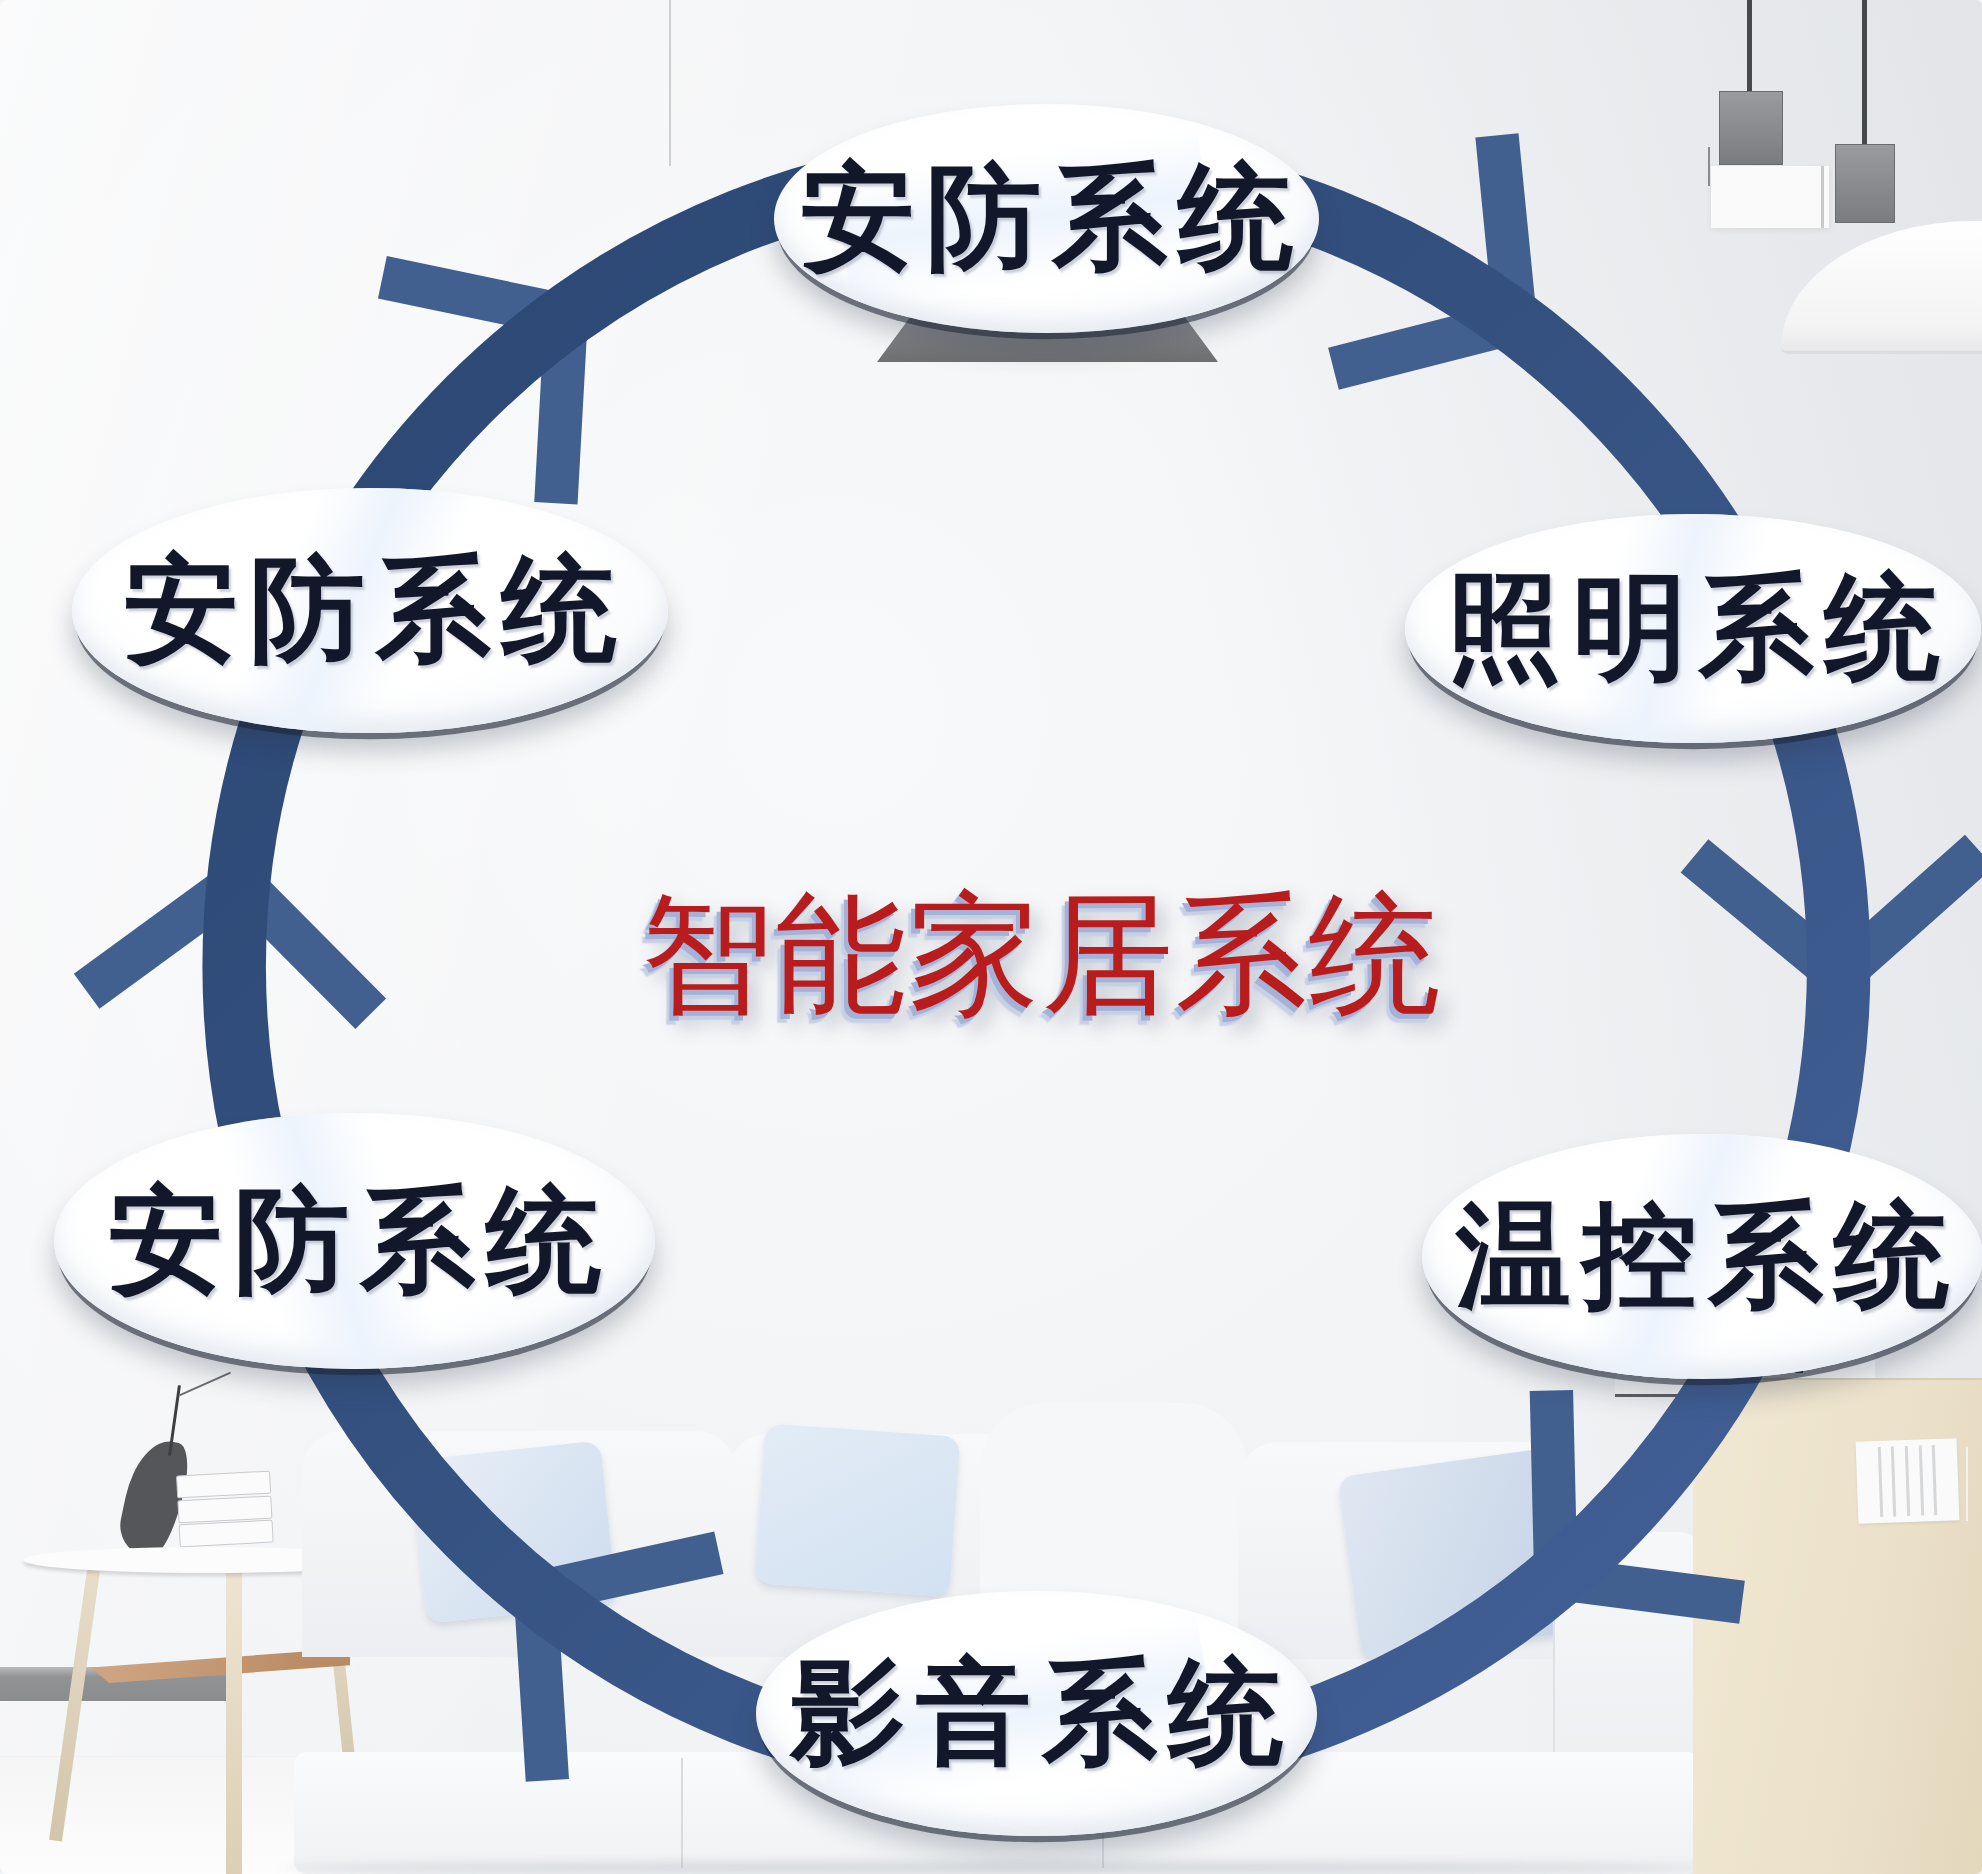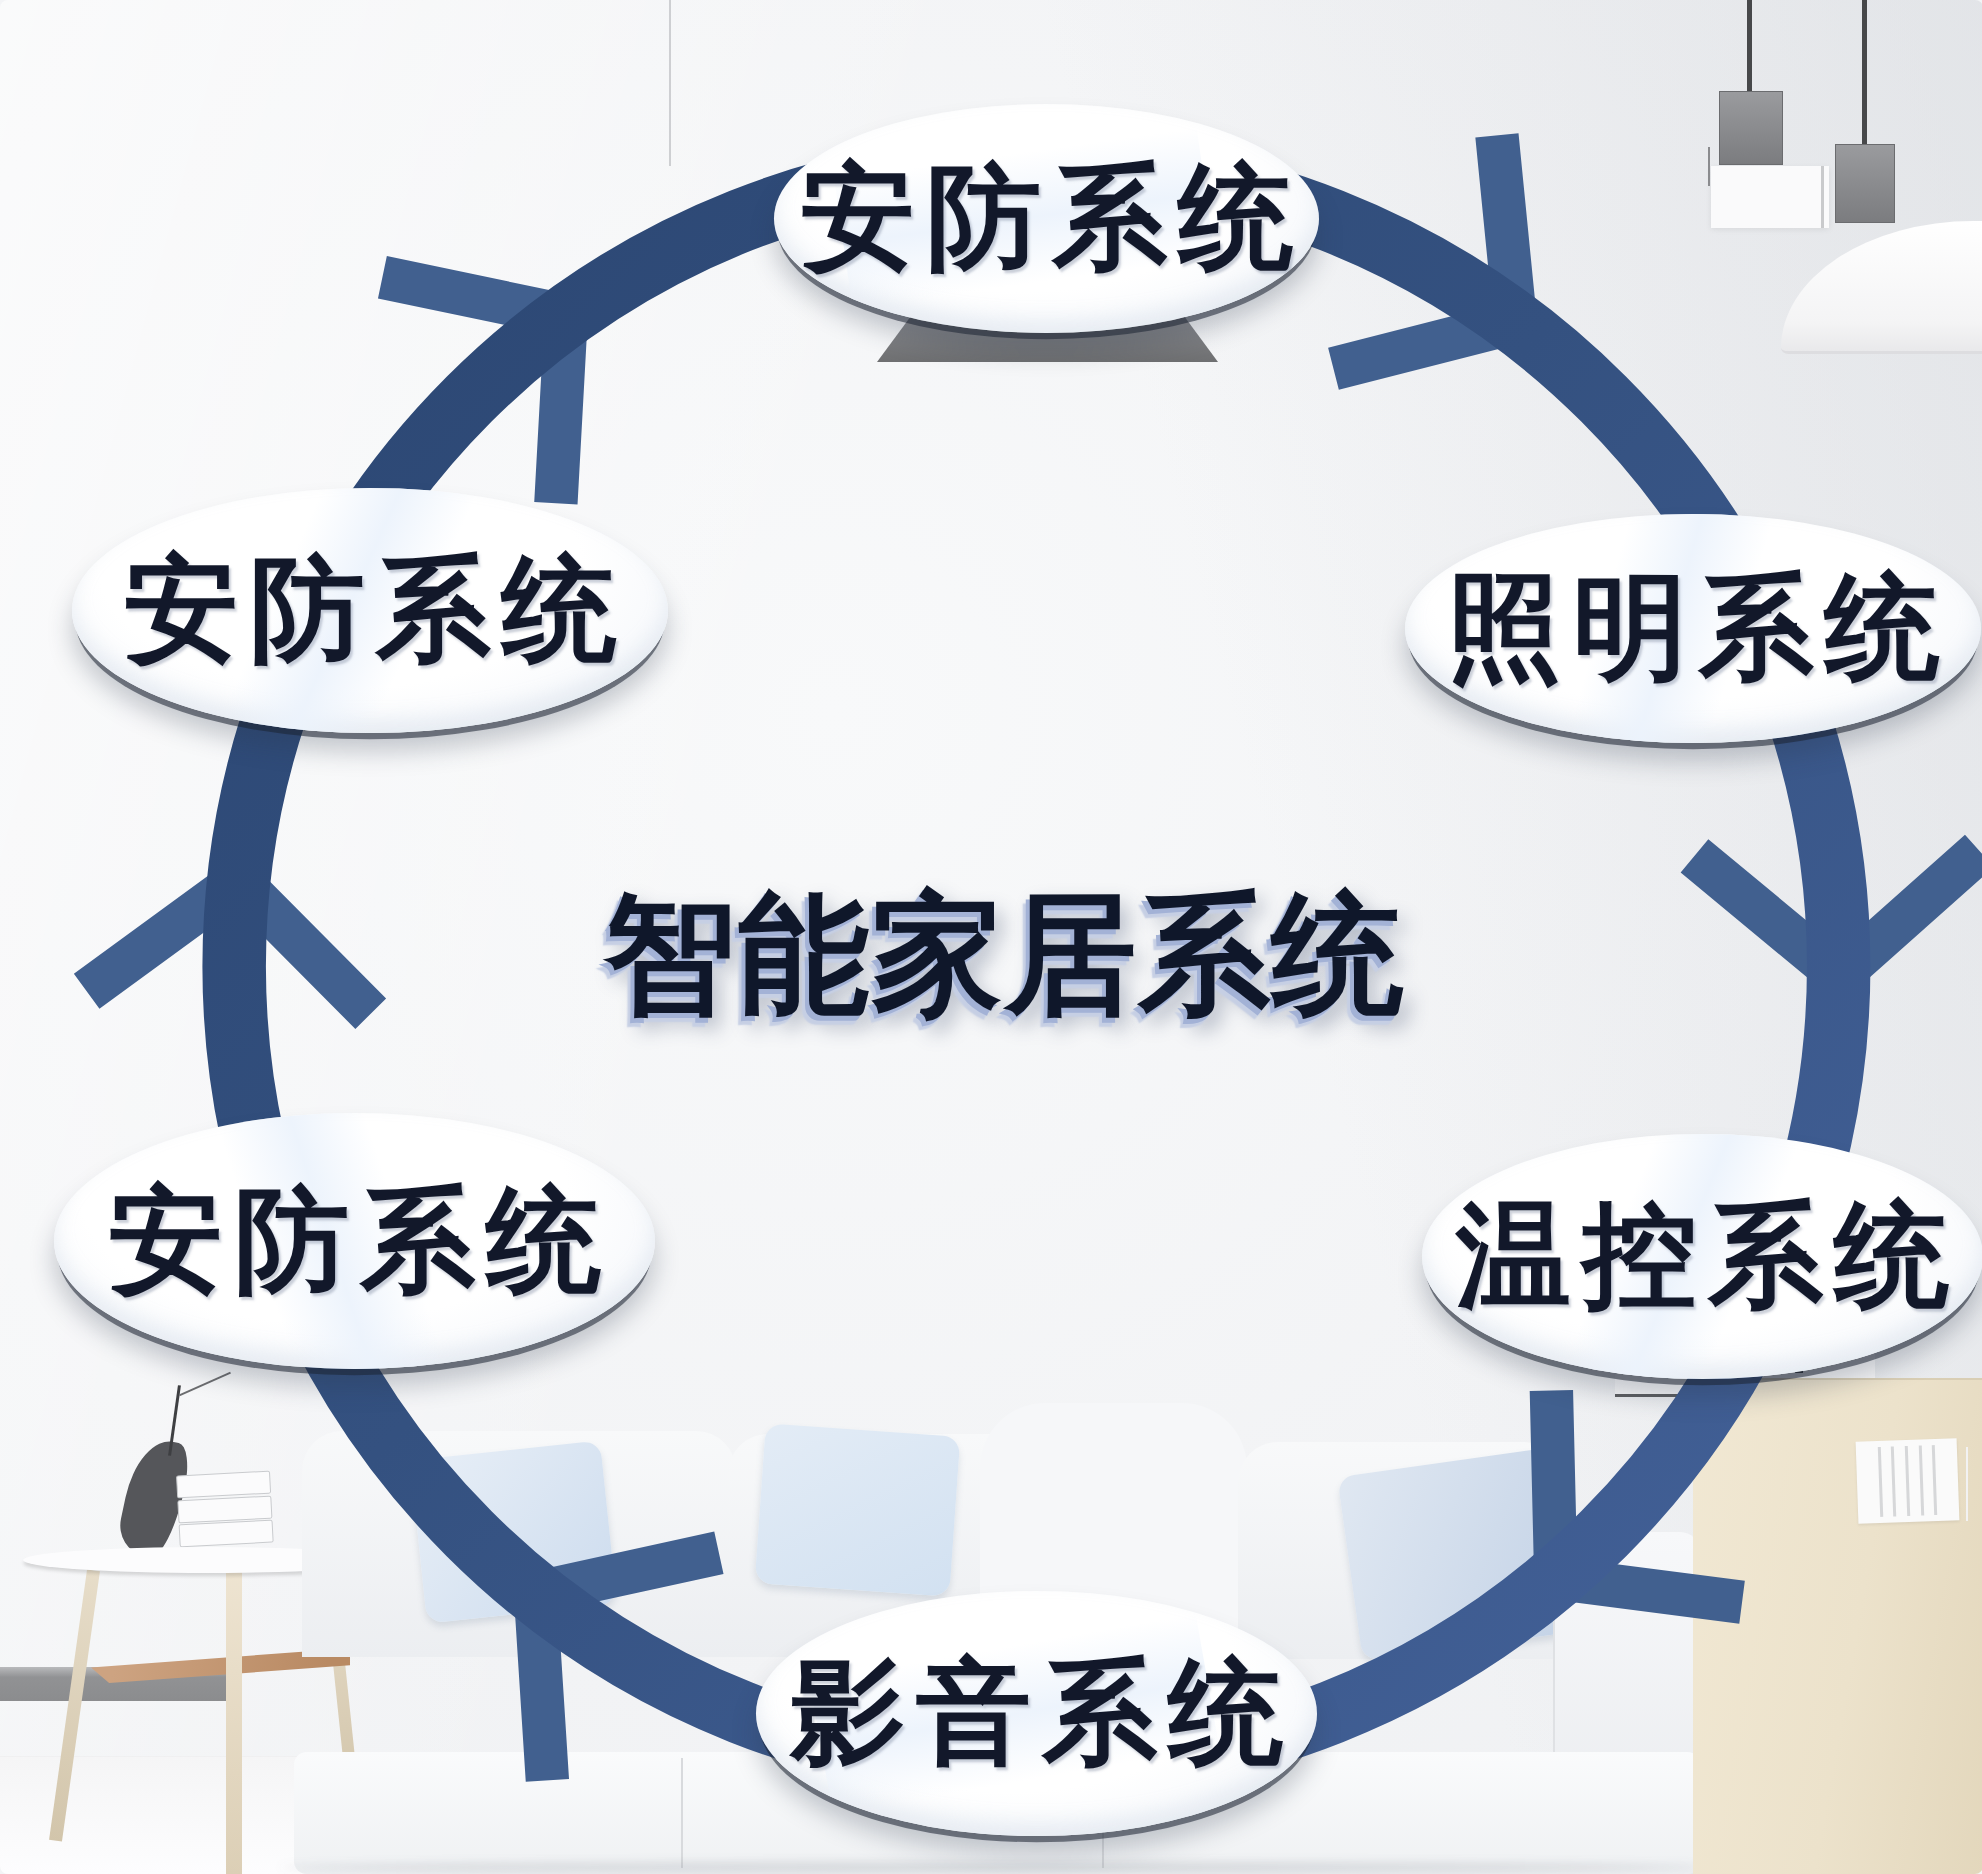--- a/index.html
+++ b/index.html
@@ -108,22 +108,22 @@
   .node-label{position:relative;font-size:115px;font-weight:700;color:#12182a;letter-spacing:11px;
         padding-left:11px;white-space:nowrap;text-shadow:2.3px 3.1px 2.3px rgba(110,120,145,.35);}
   .node-security  {left:774px;top:104px; width:545px;height:229px;--streak:82deg;}
   .node-lighting  {left:1405px;top:514px; width:576px;height:229px;--streak:16deg;}
   .node-thermostat{left:1422px;top:1134px;width:561px;height:245px;--streak:22deg;}
   .node-av       {left:756px; top:1591px;width:561px;height:245px;--streak:80deg;}
   .node-freshair {left:54px;  top:1113px;width:601px;height:256px;--streak:-18deg;}
   .node-central  {left:72px;  top:488px; width:596px;height:245px;--streak:24deg;}
 
   
-  .center-title{position:absolute;left:604px;top:867px;width:875px;text-align:left;
-        font-size:132px;font-weight:700;color:#0f172a;letter-spacing:1.5px;white-space:nowrap;
+  .center-title{position:absolute;left:604px;top:867px;width:875px;text-align:center;
+        font-size:132px;font-weight:400;color:#b91c1c;letter-spacing:1.5px;white-space:nowrap;
         text-shadow:-3.9px 4.6px 0 #a3b2d6, -7px 8.5px 1.5px #c6cfe4, 6.2px 11px 20px rgba(50,65,100,.38);}
 </style>
 </head>
 <body>
 
 <div class="stage">
 
   <div class="wall"></div>
   <div class="wall-seam"></div>
   <div class="floor"></div>

